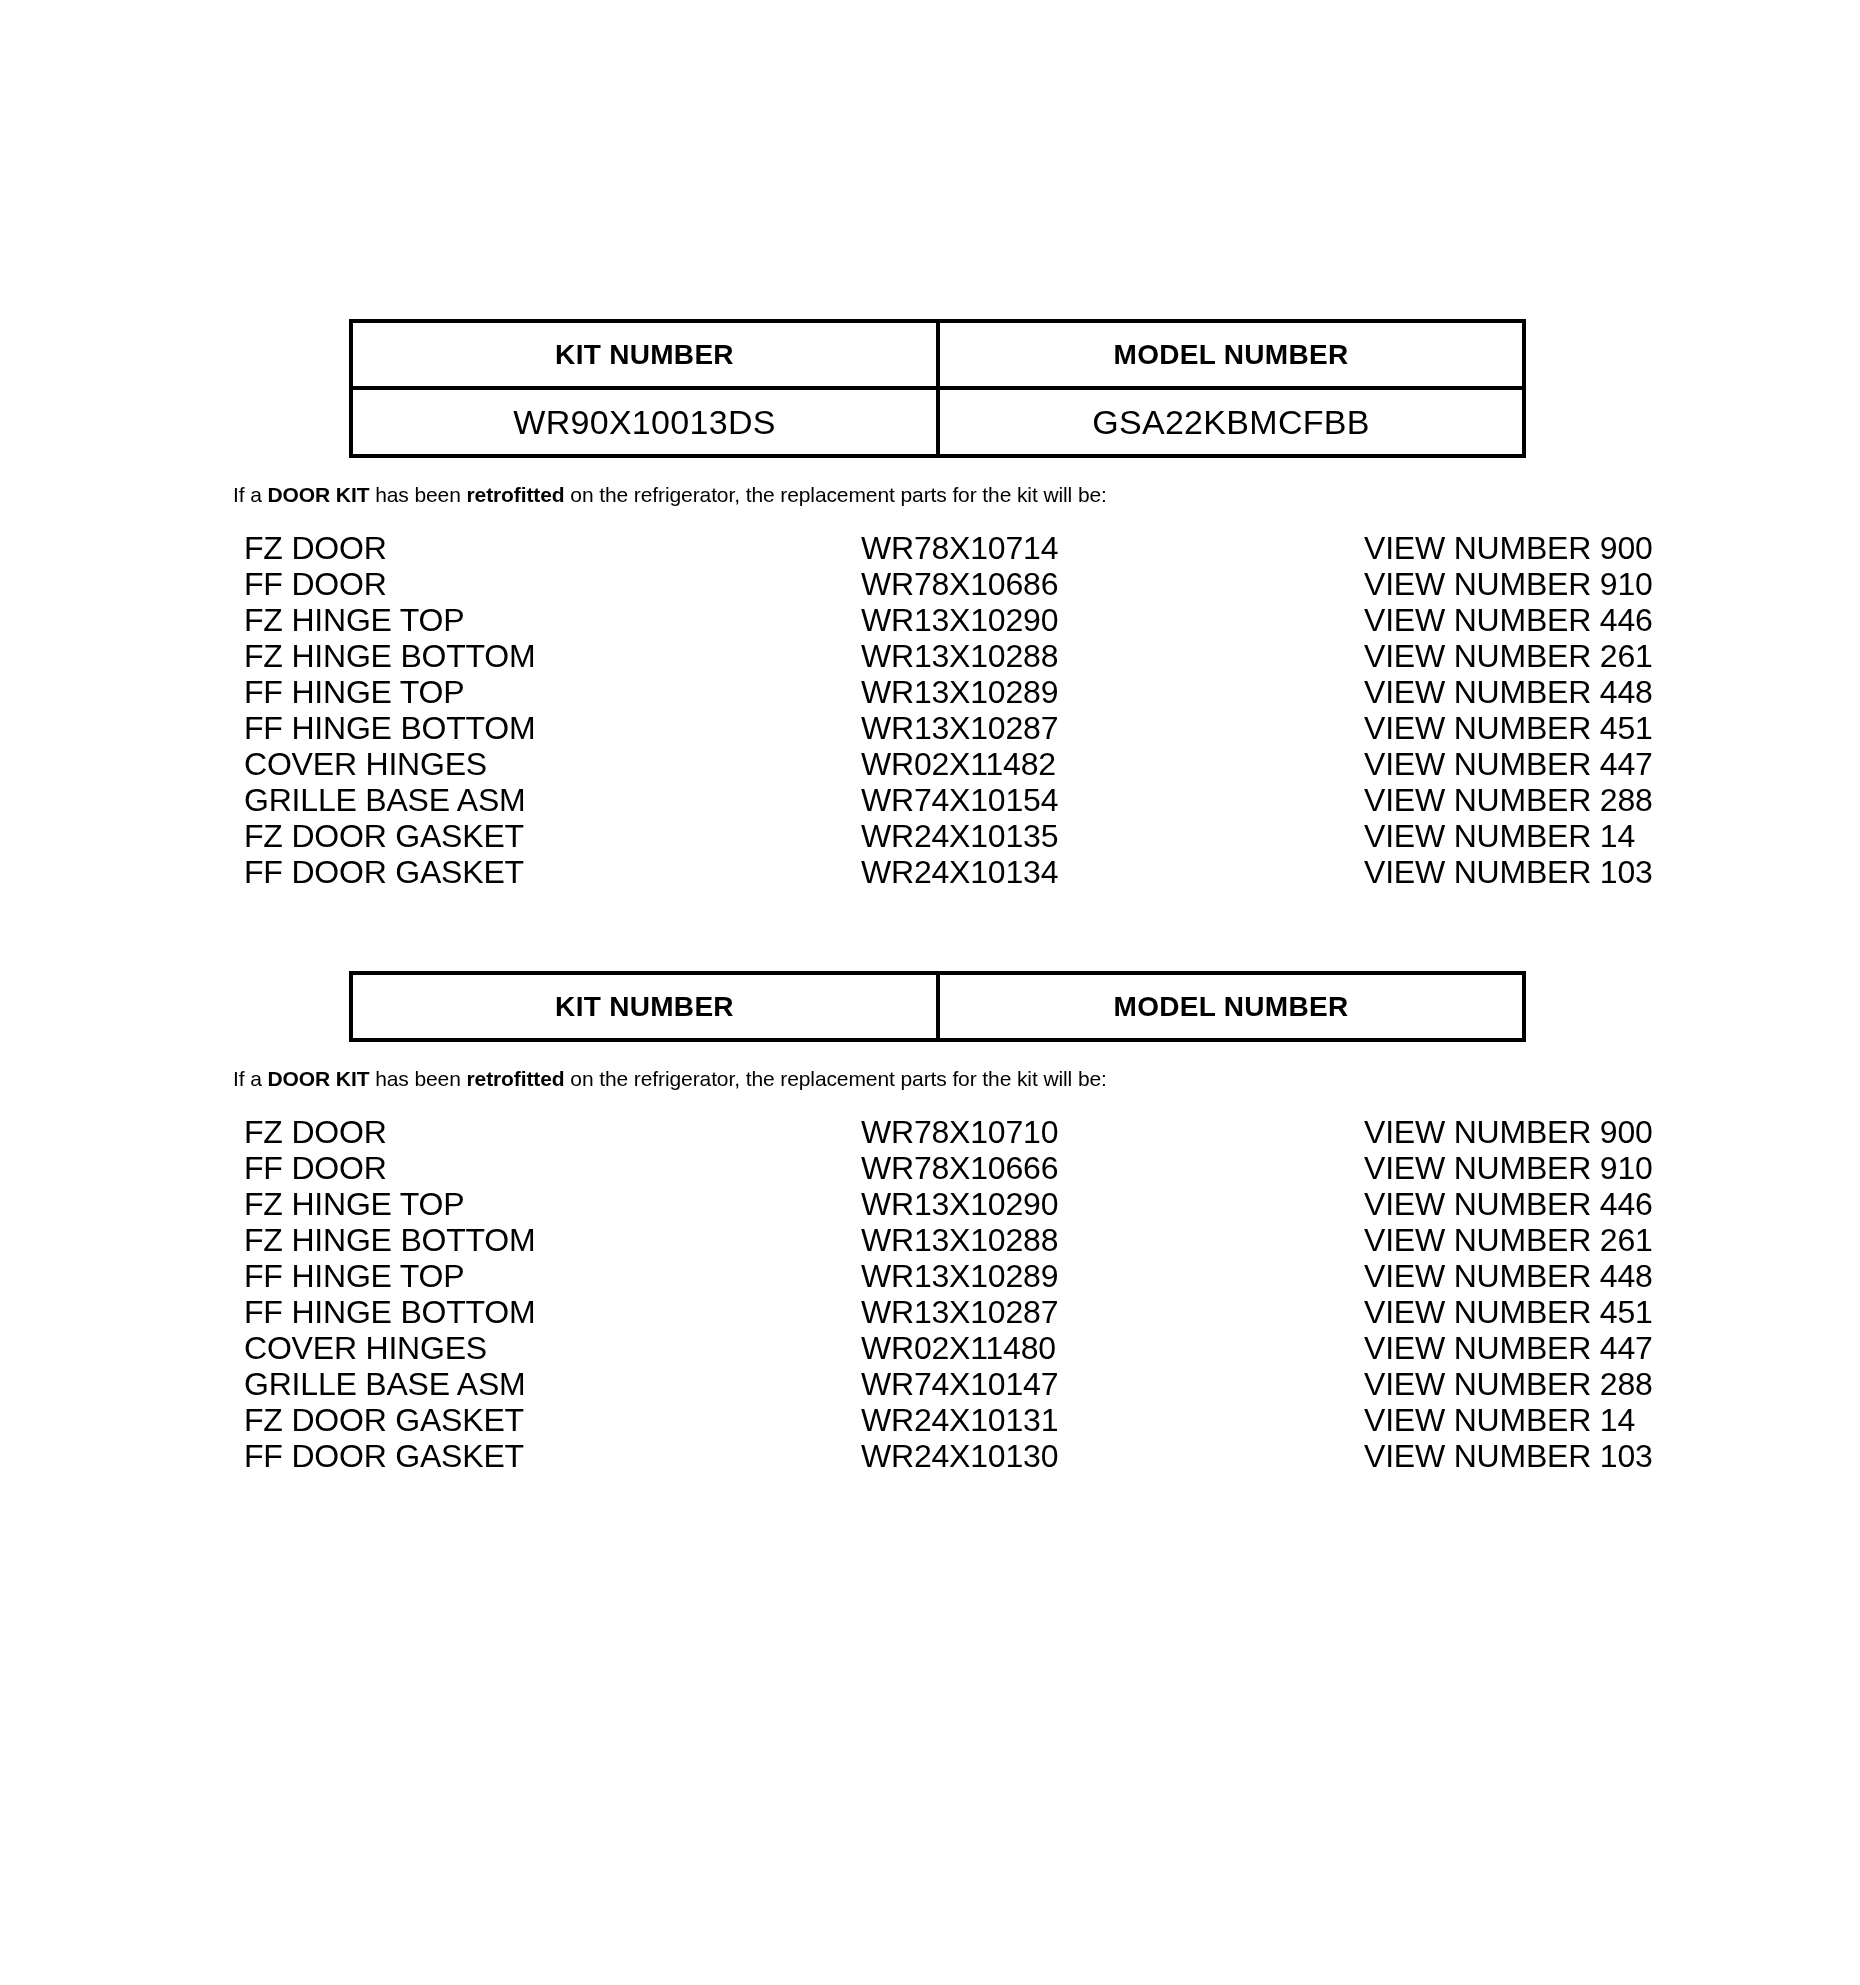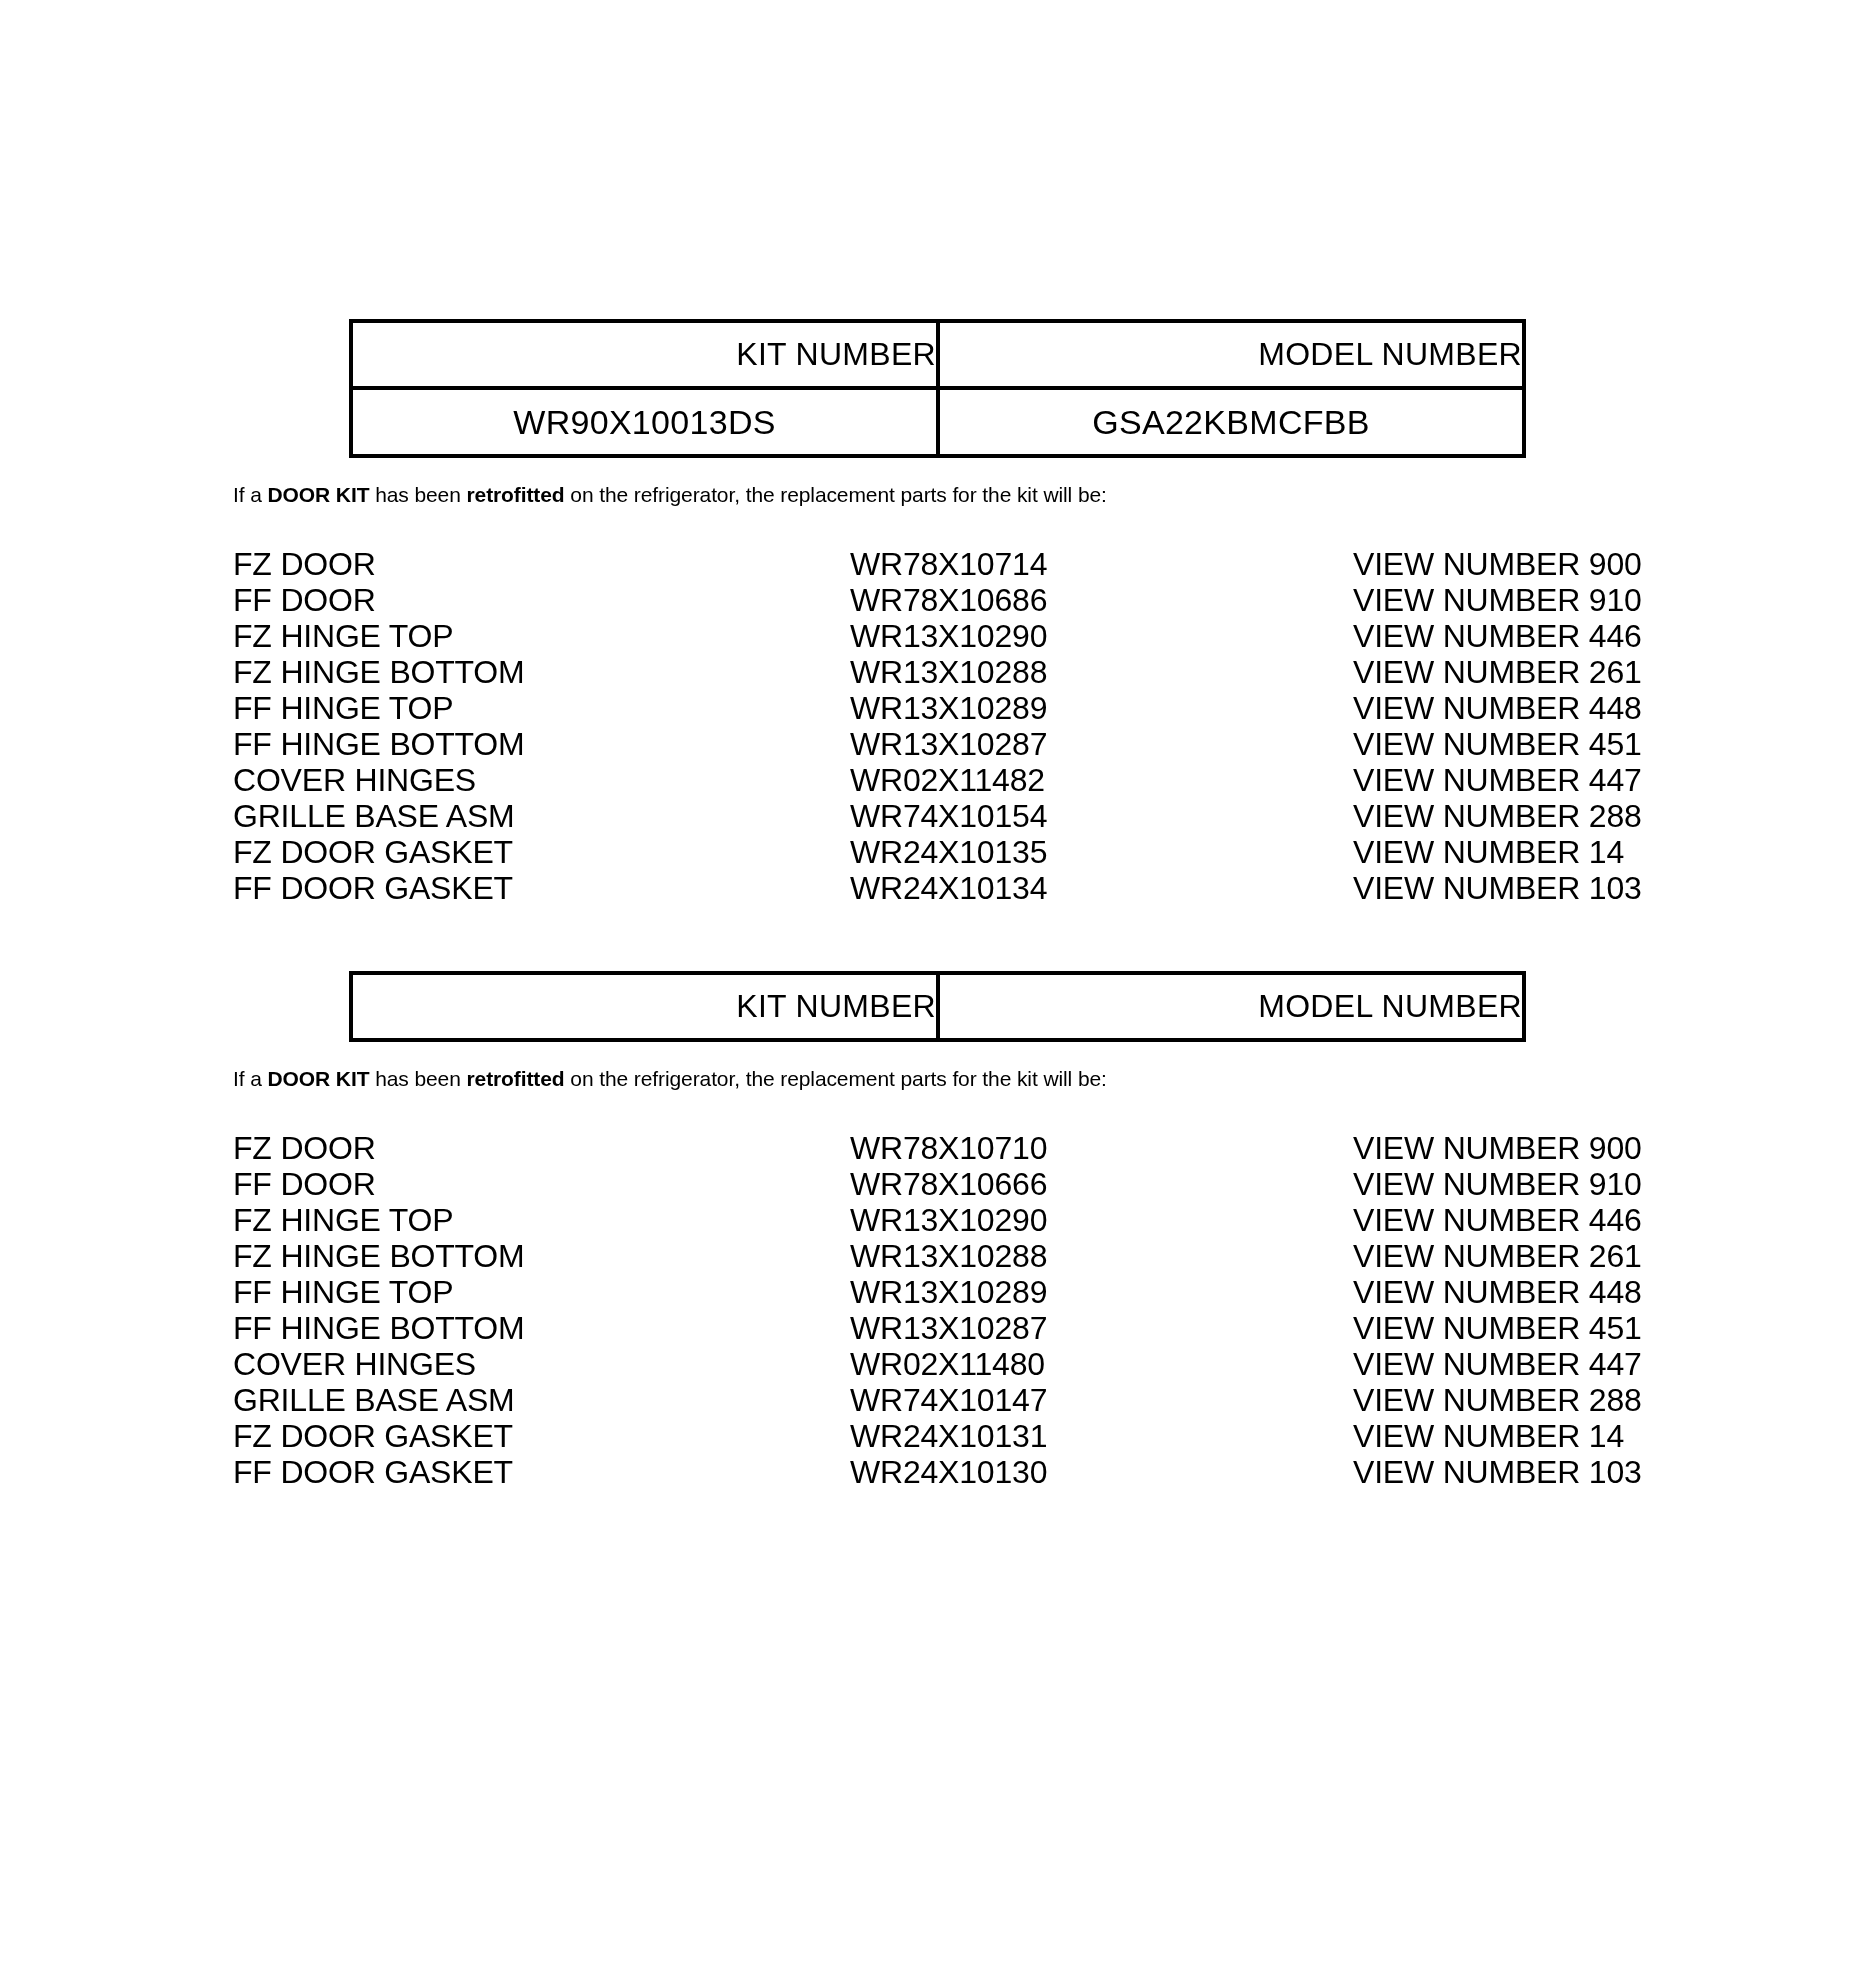--- a/index.html
+++ b/index.html
@@ -39,24 +39,23 @@
     table-layout: fixed;
   }
   .kit-table td {
     border: 4px solid #000000;
     text-align: center;
     vertical-align: middle;
     padding: 0;
     height: 63px;
   }
   .kit-table .th-cell {
-    font-weight: normal;
-    font-size: 32px;
+    font-weight: bold;
+    font-size: 28px;
     letter-spacing: 0.3px;
-    text-align: right;
   }
   .kit-table .td-cell {
     font-weight: normal;
     font-size: 34px;
     letter-spacing: 0.3px;
     height: 64px;
   }
   .kit-table td.col-a { width: 583px; }
   .kit-table td.col-b { width: 582px; }
 
@@ -66,22 +65,23 @@
     margin-top: 16px;
     font-size: 21px;
     line-height: 42px;
     white-space: nowrap;
     letter-spacing: -0.1px;
   }
   .intro b { font-weight: bold; }
 
   
   .parts-list {
-    margin-top: 30px;
+    margin-top: 14px;
     position: relative;
+    padding-left: 11px;
   }
   .part-row {
     position: relative;
     height: 36px;
     line-height: 36px;
     font-size: 32px;
     letter-spacing: -0.2px;
     white-space: nowrap;
   }
   .part-desc {

